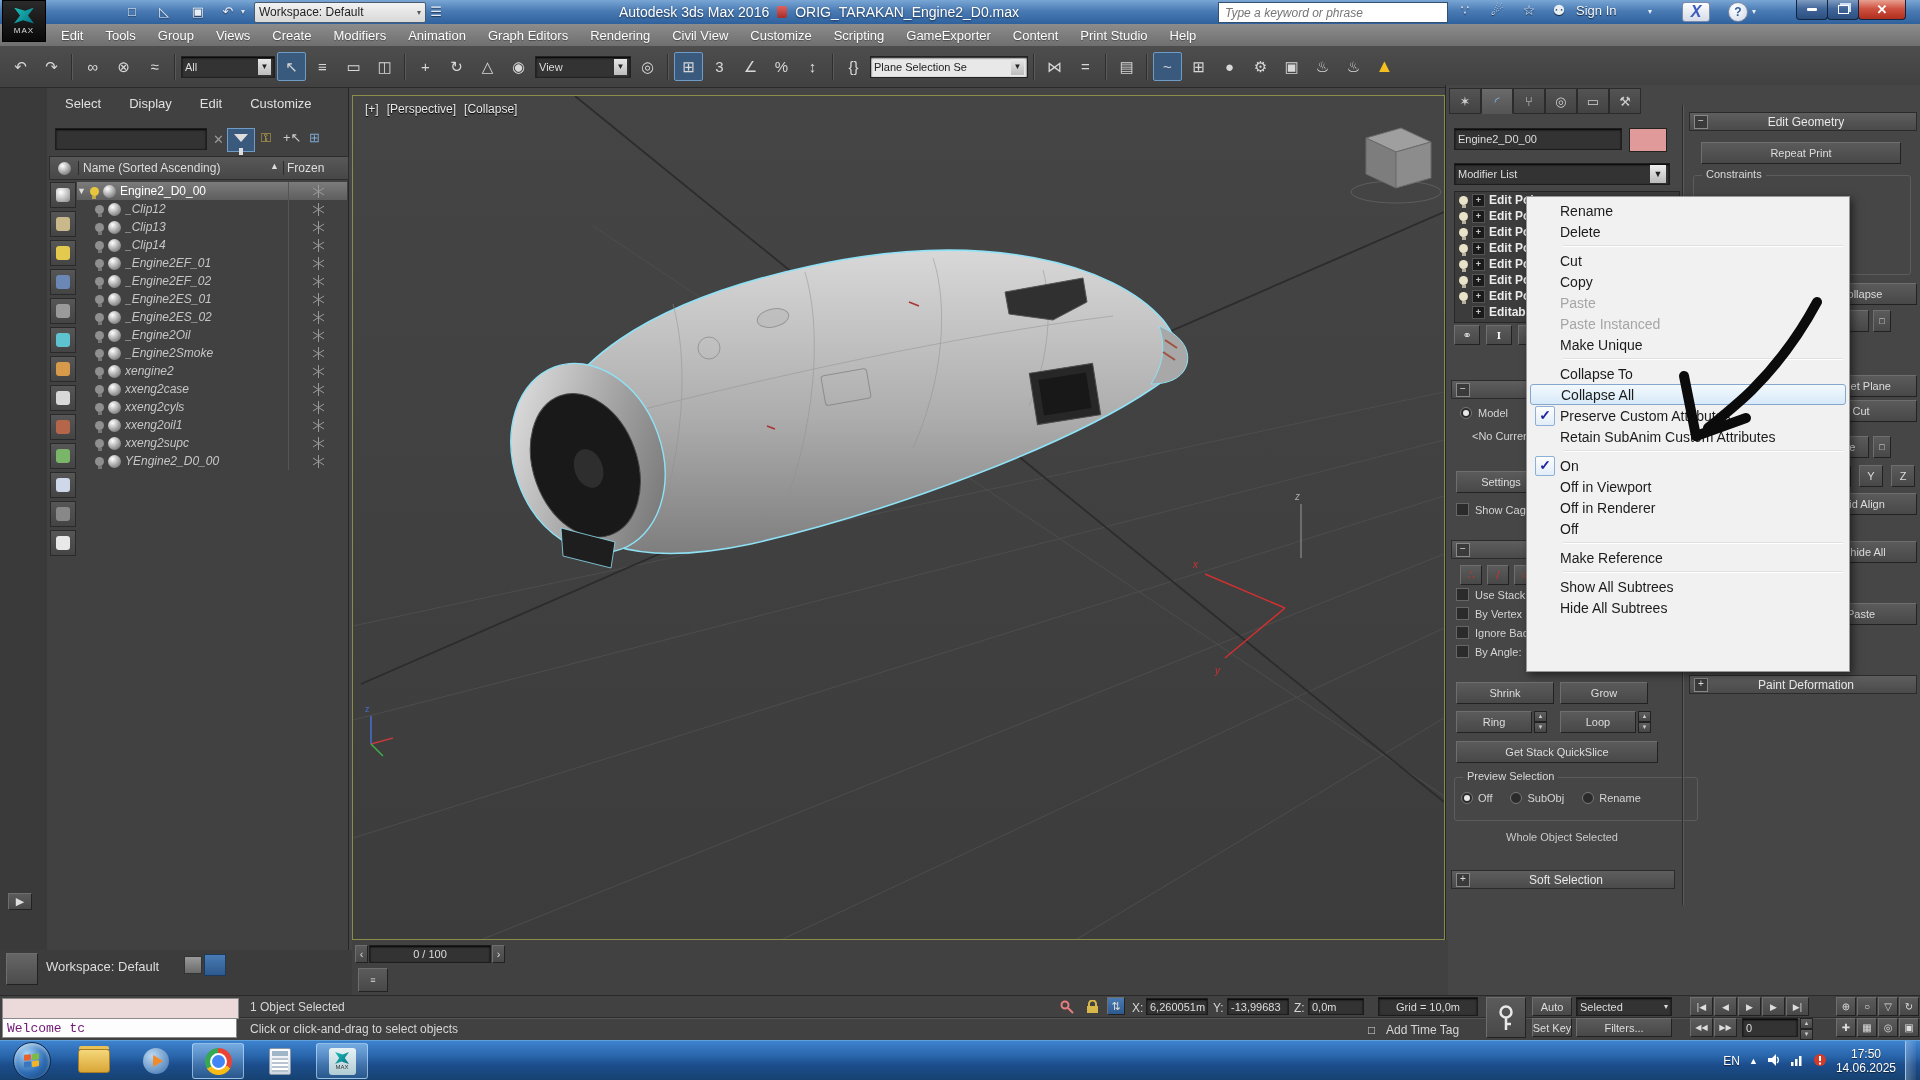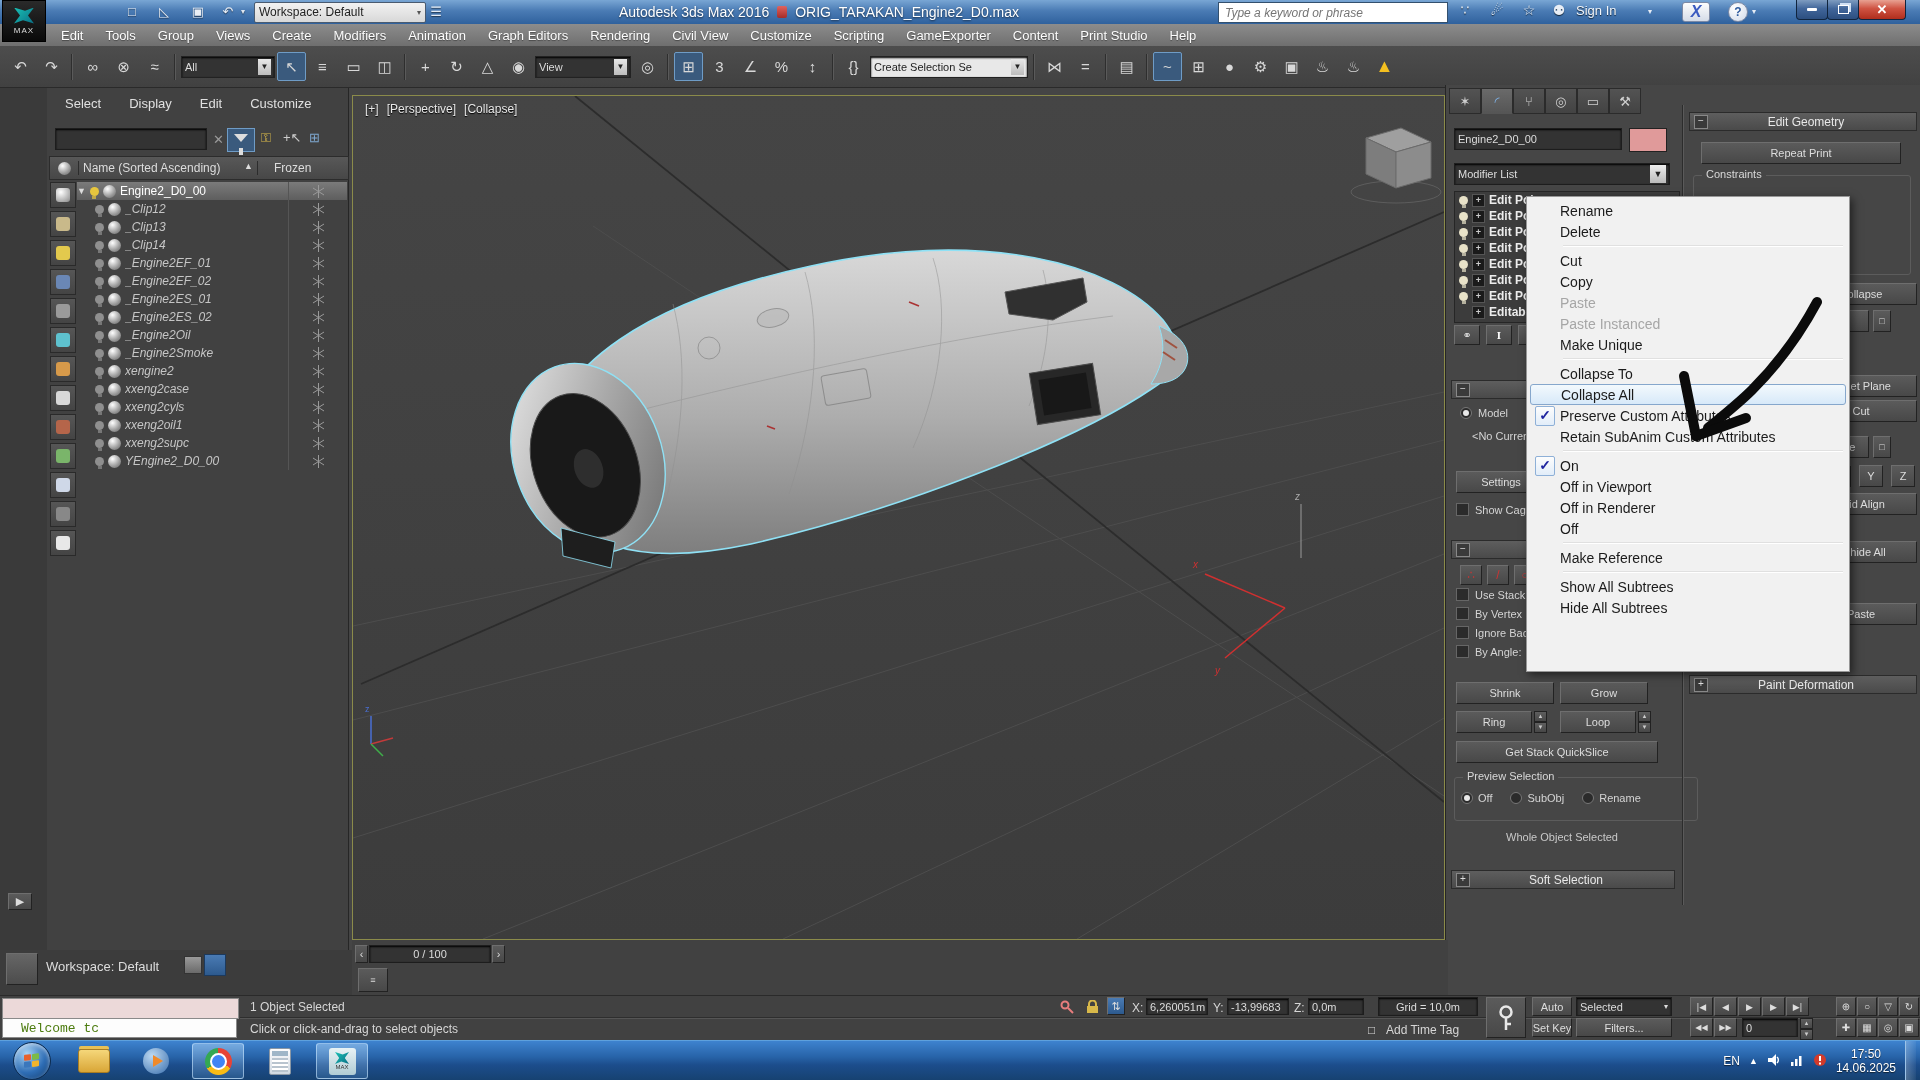--- a/index.html
+++ b/index.html
@@ -93,21 +93,21 @@
   .ctx-item .gut{width:30px;flex:none;display:flex;align-items:center;justify-content:center;}
   .ctx-item.disabled{color:#a6a6a6;}
   .ctx-item.hl{background:linear-gradient(#f3f9fd,#d7e9f9);border:1px solid #86a7cc;border-radius:3px;height:19px;}
   .ctx-sep{height:1px;background:#e0e0e0;border-bottom:1px solid #fff;margin:3px 6px 3px 36px;}
   .ckbox{width:18px;height:18px;background:linear-gradient(#fdfdfd,#e2edf9);border:1px solid #8eb0d7;border-radius:2px;color:#20259f;font-weight:bold;font-size:14px;line-height:17px;text-align:center;}
   
   #timeline{left:352px;top:940px;width:1096px;height:55px;background:#414141;}
   #statusbar{left:0;top:995px;width:1920px;height:45px;background:#414141;border-top:1px solid #2a2a2a;}
   .srow-line{position:absolute;left:240px;top:21px;width:1680px;height:1px;background:#2e2e2e;box-shadow:0 1px 0 #555;}
   #listener-pink{left:2px;top:2px;width:235px;height:19px;background:#ecd9d9;border:1px solid #8a8a8a;}
-  #listener-white{left:2px;top:22px;width:235px;height:20px;background:#fdfdfd;border:1px solid #8a8a8a;color:#4d7c0f;font-family:"Liberation Mono",monospace;font-size:13px;line-height:20px;padding-left:18px;box-sizing:border-box;overflow:hidden;white-space:nowrap;}
+  #listener-white{left:2px;top:22px;width:235px;height:20px;background:#fdfdfd;border:1px solid #8a8a8a;color:#701a75;font-family:"Liberation Mono",monospace;font-size:13px;line-height:20px;padding-left:4px;box-sizing:border-box;overflow:hidden;white-space:nowrap;}
   .stext{font-size:12px;color:#d6d6d6;}
   .mini-ico{width:18px;height:18px;display:flex;align-items:center;justify-content:center;}
   
   #workspacebar{left:0;top:950px;width:352px;height:45px;background:#3c3c3c;}
   
   #taskbar{left:0;top:1040px;width:1920px;height:40px;background:linear-gradient(#3e83cf,#2763a8 40%,#1c4d8c 60%,#16416f);border-top:1px solid #5ea1dd;z-index:40;}
   .tb-app{top:2px;width:52px;height:36px;border-radius:3px;display:flex;align-items:center;justify-content:center;}
   .tb-app.open{background:linear-gradient(rgba(190,225,255,.45),rgba(90,150,210,.25));border:1px solid rgba(200,230,255,.6);box-sizing:border-box;}
   #startorb{width:36px;height:36px;border-radius:50%;background:radial-gradient(circle at 35% 30%,#a8d4f5,#2e6db5 55%,#123a68);border:1px solid #0d2c50;box-shadow:inset 0 2px 4px rgba(255,255,255,.6);display:flex;align-items:center;justify-content:center;}
   .flag{width:16px;height:14px;transform:skewY(-6deg);display:grid;grid-template-columns:7px 7px;grid-template-rows:6px 6px;gap:1px;}
@@ -214,21 +214,21 @@
       <div class="tb-ico">◎</div>
       <div class="tb-sep"></div>
       <div class="tb-ico active">⊞</div>
       <div class="tb-ico">3</div>
       <div class="tb-ico">∠</div>
       <div class="tb-ico">%</div>
       <div class="tb-ico">↕</div>
       <div class="tb-sep"></div>
       <div class="tb-ico">{}</div>
       <div class="tb-dd" style="width: 150px; background: rgb(232, 232, 232); color: rgb(34, 34, 34);">
-        <span style="overflow: hidden; white-space: nowrap;">Create Selection Se</span>
+        <span style="overflow: hidden; white-space: nowrap;">Plane Selection Se</span>
         <span class="arr">▼</span>
       </div>
       <div class="tb-sep"></div>
       <div class="tb-ico">⋈</div>
       <div class="tb-ico">=</div>
       <div class="tb-sep"></div>
       <div class="tb-ico">▤</div>
       <div class="tb-sep"></div>
       <div class="tb-ico active">~</div>
       <div class="tb-ico">⊞</div>
@@ -260,21 +260,21 @@
     <div class="abs" style="left:236px;top:42px;color:#ccc;font-size:13px">+↖</div>
     <div class="abs" style="left:262px;top:42px;color:#7fa8d0;font-size:13px">⊞</div>
     <div id="ex-header" class="abs">
       <div style="width:28px;display:flex;justify-content:center">
           <span class="sphere"></span>
         </div>
       <div style="flex:1;display:flex;justify-content:space-between;padding:0 4px;border-left:1px solid #2c2c2c">
         <span>Name (Sorted Ascending)</span>
         <span style="font-size:9px">▲</span>
       </div>
-      <div style="width:58px;padding:0 16px;border-left:1px solid #2c2c2c">Frozen</div>
+      <div style="width:58px;padding:0 3px;border-left:1px solid #2c2c2c">Frozen</div>
     </div>
     <div id="ex-strip" class="abs">
         <div class="exs-btn">
           <div class="exs-glyph" style="background: radial-gradient(circle at 35% 30%, rgb(255, 255, 255), rgb(136, 136, 136));"></div>
         </div>
         <div class="exs-btn">
           <div class="exs-glyph" style="background: rgb(201, 185, 138);"></div>
         </div>
         <div class="exs-btn">
           <div class="exs-glyph" style="background: rgb(227, 201, 77);"></div>

